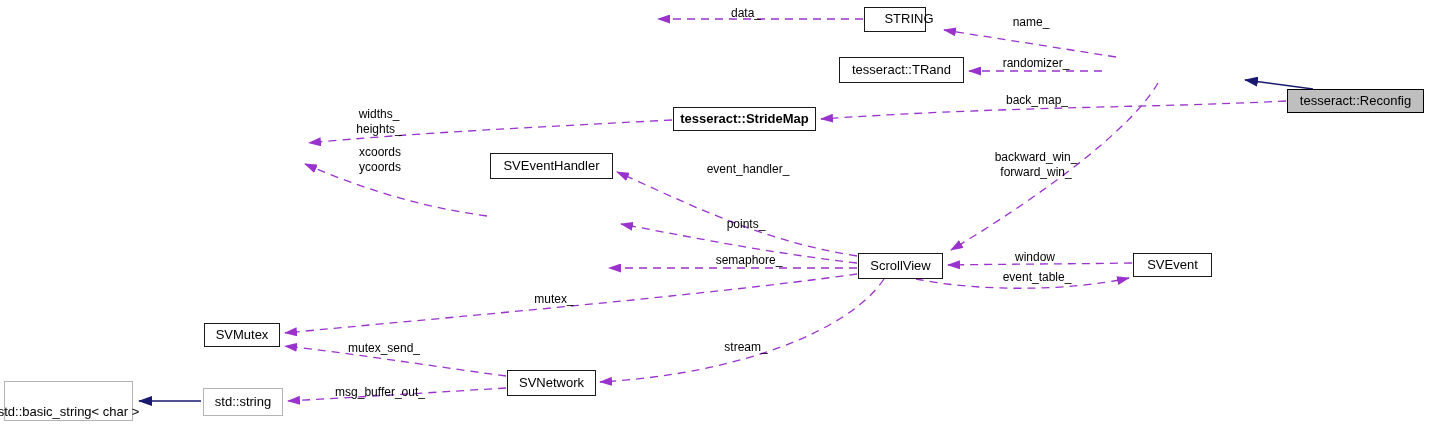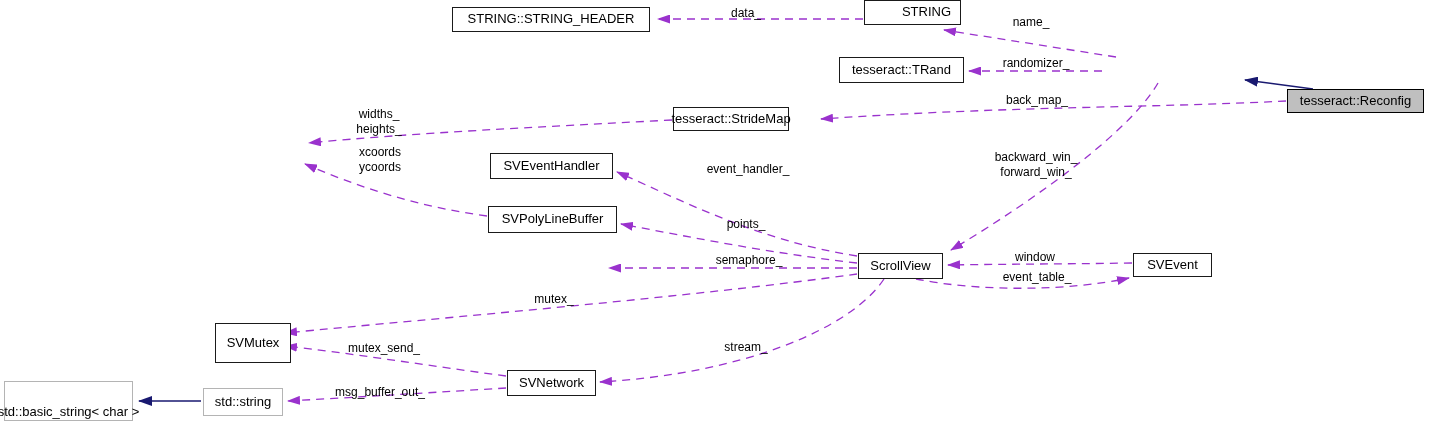--- a/index.html
+++ b/index.html
@@ -69,60 +69,54 @@
       <path d="M 506,376 C 430,366 350,353 285,346" marker-end="url(#arrow-usage)"></path>
       <path d="M 506,388 C 440,392 360,397 288,401" marker-end="url(#arrow-usage)"></path>
     </g>
 
     <g fill="none" stroke="#191970" stroke-width="1.4">
       <path d="M 1313,89 L 1245,80" marker-end="url(#arrow-inherit)"></path>
       <path d="M 201,401 L 139,401" marker-end="url(#arrow-inherit)"></path>
     </g>
   </svg>
 
-  <div class="node" style="left:452px;top:7px;width:198px;height:25px;">
-    <span>STRING::STRING_HEADER</span>
-  </div>
 
-  <div class="node" style="left:864px;top:0;width:97px;height:25px;padding-left:28px;">
+  <div class="node" style="left:864px;top:7px;width:62px;height:25px;padding-left:28px;">
     <span>STRING</span>
   </div>
 
   <div class="node" style="left:839px;top:57px;width:125px;height:26px;">
     <span>tesseract::TRand</span>
   </div>
 
 
   <div class="node main" style="left:1287px;top:89px;width:137px;height:24px;">
     <span>tesseract::Reconfig</span>
   </div>
 
-  <div class="node" style="left:673px;top:107px;width:116px;height:24px;">
+  <div class="node" style="left:673px;top:107px;width:143px;height:24px;font-weight:bold;">
     <span>tesseract::StrideMap</span>
   </div>
 
 
   <div class="node" style="left:490px;top:153px;width:123px;height:26px;">
     <span>SVEventHandler</span>
   </div>
 
-  <div class="node" style="left:488px;top:206px;width:129px;height:27px;">
-    <span>SVPolyLineBuffer</span>
-  </div>
 
 
   <div class="node" style="left:858px;top:253px;width:85px;height:26px;">
     <span>ScrollView</span>
   </div>
 
   <div class="node" style="left:1133px;top:253px;width:79px;height:24px;">
     <span>SVEvent</span>
   </div>
 
-  <div class="node" style="left:215px;top:323px;width:76px;height:40px;">
+  <div class="node" style="left:204px;top:323px;width:76px;height:24px;">
     <span>SVMutex</span>
   </div>
 
   <div class="node" style="left:507px;top:370px;width:89px;height:26px;">
     <span>SVNetwork</span>
   </div>
 
   <div class="node ext" style="left:203px;top:388px;width:80px;height:28px;">
     <span>std::string</span>
   </div>

